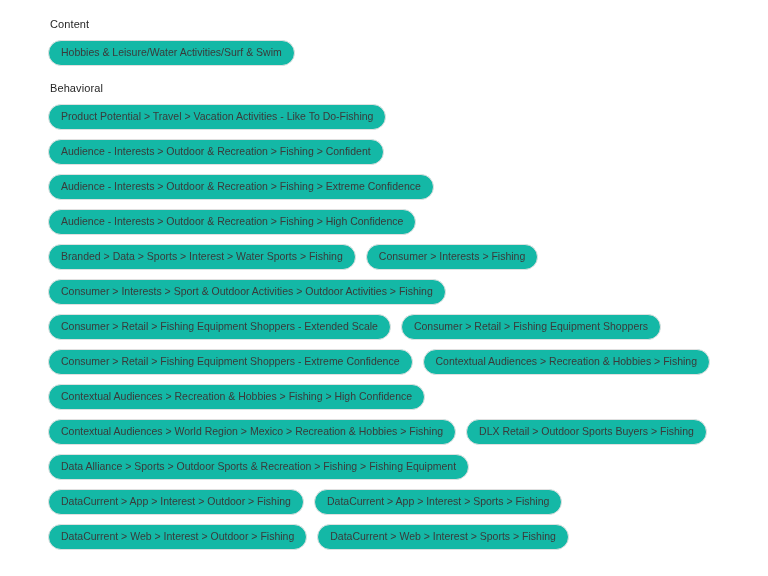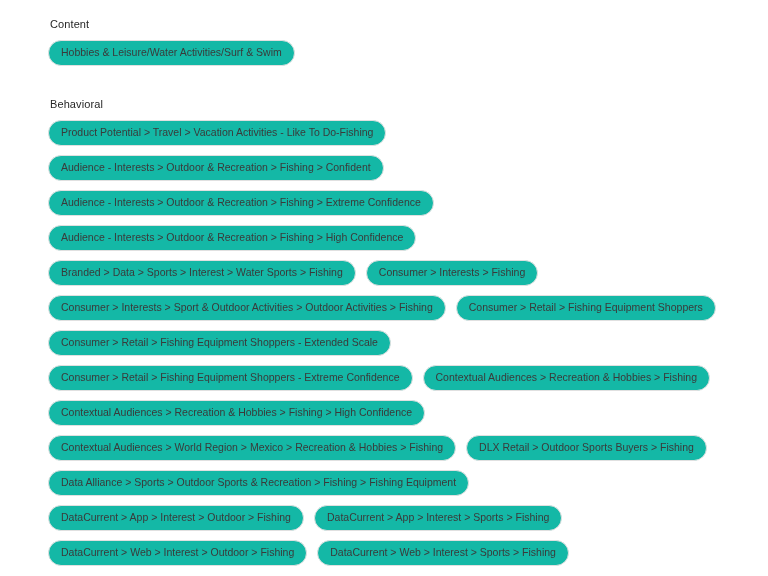--- a/index.html
+++ b/index.html
@@ -21,21 +21,21 @@
     width: 768px;
   }
   .section-title {
     font-size: 11px;
     font-weight: normal;
     color: #262626;
     margin: 8px 0 10px 2px;
     letter-spacing: 0.1px;
   }
   .section-title.behavioral {
-    margin-top: 32px;
+    margin-top: 16px;
   }
   .chips {
     display: flex;
     flex-wrap: wrap;
     gap: 9px 10px;
     align-items: flex-start;
   }
   .chip {
     display: inline-flex;
     align-items: center;
@@ -66,22 +66,22 @@
   <div class="section">
     <div class="section-title behavioral">Behavioral</div>
     <div class="chips">
       <span class="chip">Product Potential &gt; Travel &gt; Vacation Activities - Like To Do-Fishing</span>
       <span class="chip">Audience - Interests &gt; Outdoor &amp; Recreation &gt; Fishing &gt; Confident</span>
       <span class="chip">Audience - Interests &gt; Outdoor &amp; Recreation &gt; Fishing &gt; Extreme Confidence</span>
       <span class="chip">Audience - Interests &gt; Outdoor &amp; Recreation &gt; Fishing &gt; High Confidence</span>
       <span class="chip">Branded &gt; Data &gt; Sports &gt; Interest &gt; Water Sports &gt; Fishing</span>
       <span class="chip">Consumer &gt; Interests &gt; Fishing</span>
       <span class="chip">Consumer &gt; Interests &gt; Sport &amp; Outdoor Activities &gt; Outdoor Activities &gt; Fishing</span>
+      <span class="chip">Consumer &gt; Retail &gt; Fishing Equipment Shoppers - Extended Scale</span>
       <span class="chip">Consumer &gt; Retail &gt; Fishing Equipment Shoppers</span>
-      <span class="chip">Consumer &gt; Retail &gt; Fishing Equipment Shoppers - Extended Scale</span>
       <span class="chip">Consumer &gt; Retail &gt; Fishing Equipment Shoppers - Extreme Confidence</span>
       <span class="chip">Contextual Audiences &gt; Recreation &amp; Hobbies &gt; Fishing</span>
       <span class="chip">Contextual Audiences &gt; Recreation &amp; Hobbies &gt; Fishing &gt; High Confidence</span>
       <span class="chip">Contextual Audiences &gt; World Region &gt; Mexico &gt; Recreation &amp; Hobbies &gt; Fishing</span>
       <span class="chip">DLX Retail &gt; Outdoor Sports Buyers &gt; Fishing</span>
       <span class="chip">Data Alliance &gt; Sports &gt; Outdoor Sports &amp; Recreation &gt; Fishing &gt; Fishing Equipment</span>
       <span class="chip">DataCurrent &gt; App &gt; Interest &gt; Outdoor &gt; Fishing</span>
       <span class="chip">DataCurrent &gt; App &gt; Interest &gt; Sports &gt; Fishing</span>
       <span class="chip">DataCurrent &gt; Web &gt; Interest &gt; Outdoor &gt; Fishing</span>
       <span class="chip">DataCurrent &gt; Web &gt; Interest &gt; Sports &gt; Fishing</span>

